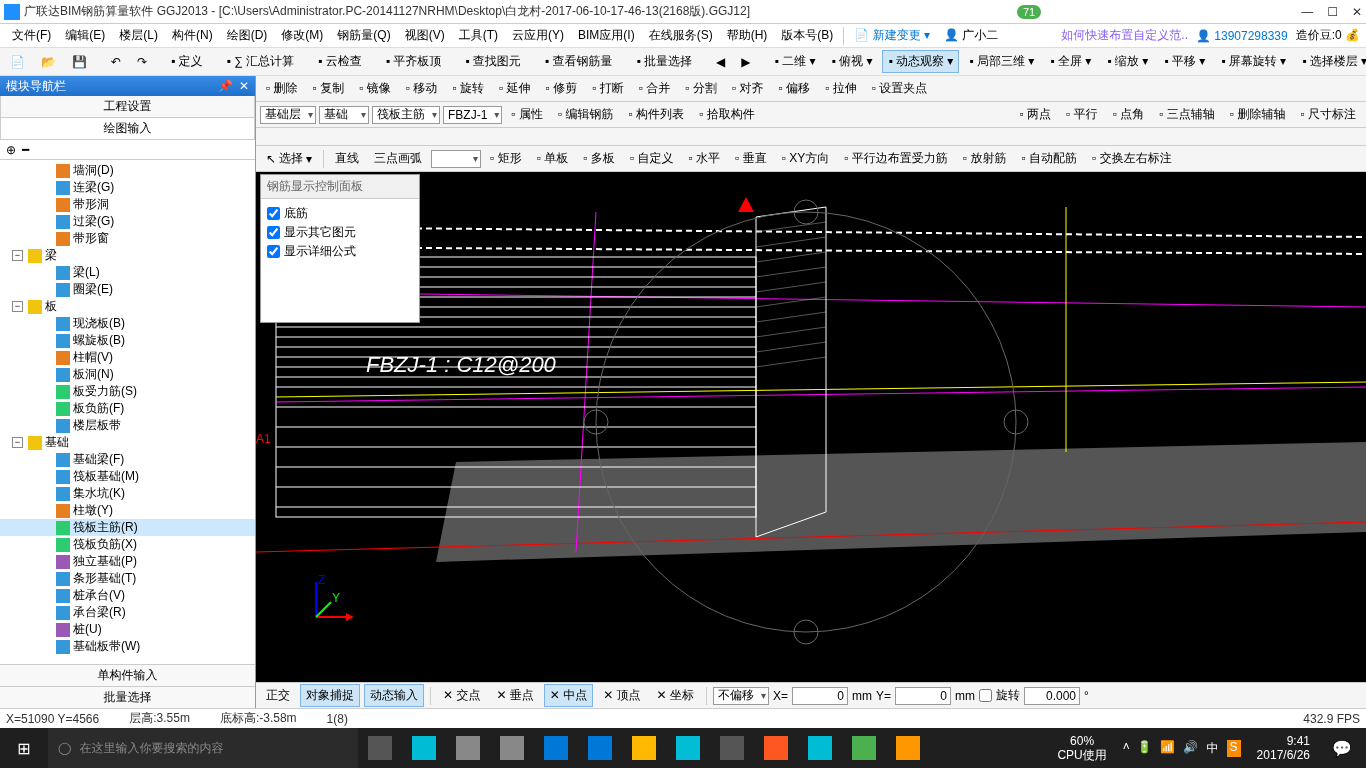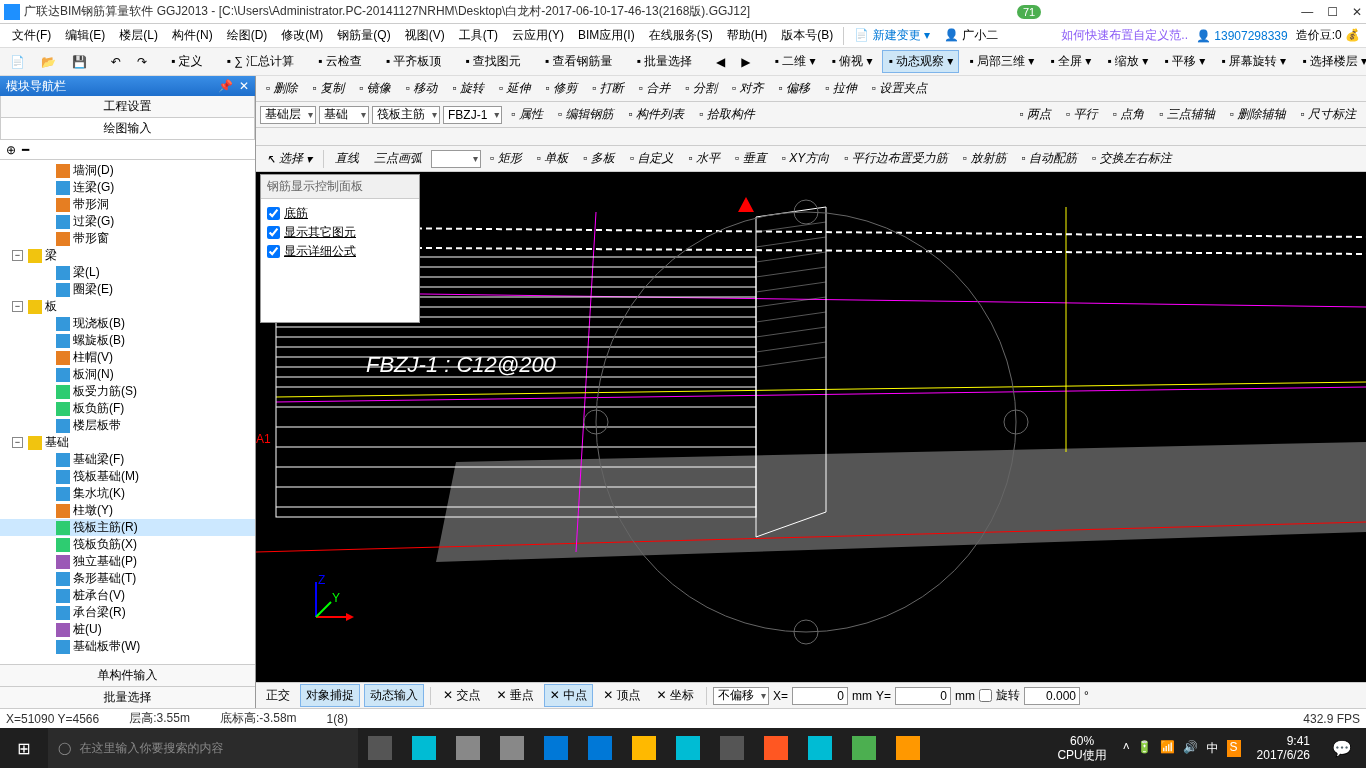--- a/index.html
+++ b/index.html
@@ -28,28 +28,28 @@
 .lp-mini { height:20px; border-bottom:1px solid #ccc; display:flex; align-items:center; padding:0 6px; gap:6px; }
 .tree { flex:1; overflow:auto; padding:2px 0; }
 .tree-row { display:flex; align-items:center; height:17px; padding-left:4px; cursor:pointer; white-space:nowrap; }
 .tree-row.sel { background:#cce8ff; }
 .tr-ind { display:inline-block; }
 .tr-exp { width:11px; height:11px; border:1px solid #888; display:inline-flex; align-items:center; justify-content:center; font-size:9px; margin-right:2px; background:#fff; line-height:1; }
 .tr-ico { width:14px; height:14px; margin:0 3px; display:inline-block; }
 .lp-bottom-tab { height:22px; border-top:1px solid #ccc; display:flex; align-items:center; justify-content:center; background:#f8f8f8; }
 .right-area { flex:1; display:flex; flex-direction:column; background:#f0f0f0; }
 .rt-toolbar { height:26px; display:flex; align-items:center; padding:0 4px; gap:3px; border-bottom:1px solid #ccc; background:#f5f5f5; }
-.rt-toolbar .tb-btn { font-size:12px;font-style:italic; }
+.rt-toolbar .tb-btn { font-size:12px; }
 .dd { border:1px solid #999; background:#fff; height:18px; padding:0 14px 0 4px; display:inline-flex; align-items:center; position:relative; min-width:50px; }
 .dd::after { content:"▾"; position:absolute; right:2px; color:#555; font-size:10px; }
 .viewport { flex:1; background:#000; position:relative; overflow:hidden; }
 .float-panel { position:absolute; left:4px; top:2px; width:160px; background:#fff; border:1px solid #999; }
 .fp-title { background:#f0f0f0; padding:3px 6px; color:#666; border-bottom:1px solid #ccc; }
 .fp-body { padding:4px 6px 60px; }
-.fp-body label { display:flex; align-items:center; gap:4px; margin:2px 0;text-decoration:underline; }
+.fp-body label { display:flex; align-items:center; gap:4px; margin:2px 0; }
 .vp-label { position:absolute; color:#fff; font-family:Arial; font-size:22px; font-style:italic; }
 .axis { position:absolute; left:40px; bottom:50px; }
 .marker { position:absolute; color:#f00; left:0; top:260px; font-size:12px; }
 .bottom-toolbar { height:26px; display:flex; align-items:center; gap:4px; padding:0 4px; border-top:1px solid #ccc; background:#f5f5f5; }
 .num-input { width:56px; height:18px; border:1px solid #999; text-align:right; padding:0 3px; background:#fff; }
 .statusbar { height:20px; background:#fff; border-top:1px solid #ccc; display:flex; align-items:center; padding:0 6px; gap:30px; color:#333; }
 .statusbar .right { margin-left:auto; }
 .taskbar { height:40px; background:#1f1f1f; display:flex; align-items:center; color:#fff; }
 .tb-start { width:48px; height:40px; display:flex; align-items:center; justify-content:center; font-size:16px; }
 .tb-search { display:flex; align-items:center; background:#2b2b2b; height:40px; padding:0 10px; width:310px; color:#888; gap:8px; }

